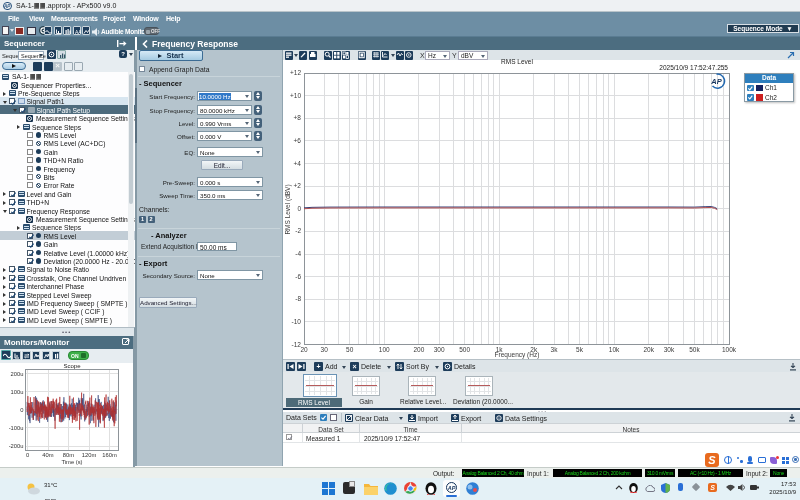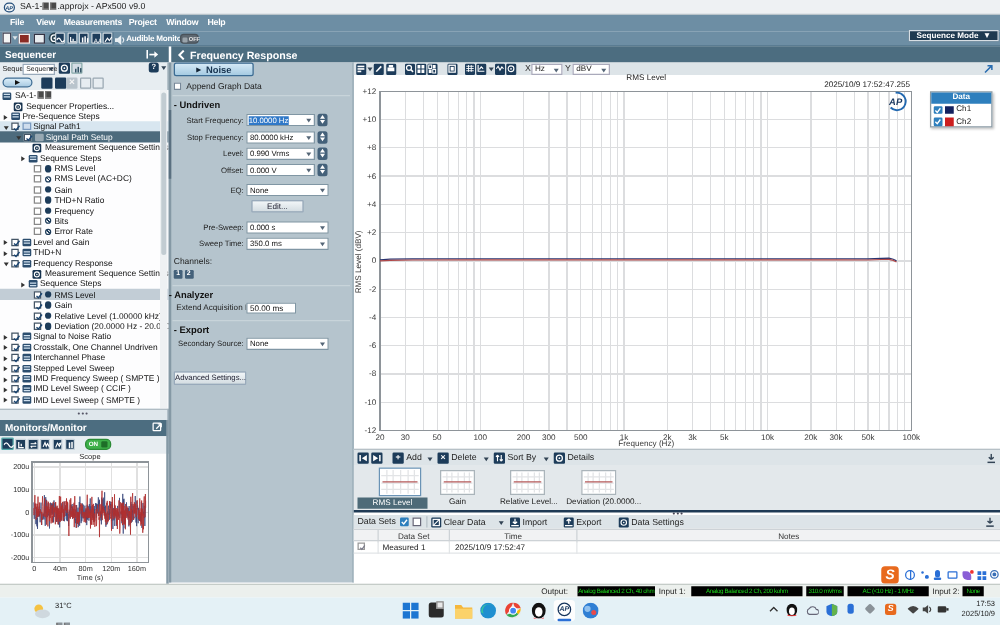--- a/index.html
+++ b/index.html
@@ -420,26 +420,26 @@
     </g>
     <polyline points="27.0,38.9 27.2,48.1 27.4,52.1 27.6,47.2 27.9,44.1 28.1,39.9 28.3,50.4 28.5,51.5 28.7,56.3 28.9,50.5 29.1,43.9 29.3,56.4 29.6,58.1 29.8,51.4 30.0,60.1 30.2,45.7 30.4,49.9 30.6,50.4 30.8,46.2 31.0,45.1 31.3,42.2 31.5,50.2 31.7,45.8 31.9,47.7 32.1,54.8 32.3,45.6 32.5,43.8 32.8,39.1 33.0,42.5 33.2,51.8 33.4,56.9 33.6,48.6 33.8,47.8 34.0,52.5 34.2,52.4 34.5,51.0 34.7,51.1 34.9,47.8 35.1,52.6 35.3,48.8 35.5,33.1 35.7,48.9 36.0,53.0 36.2,57.7 36.4,46.6 36.6,34.7 36.8,47.5 37.0,36.8 37.2,54.2 37.4,48.7 37.7,45.6 37.9,46.8 38.1,50.7 38.3,40.0 38.5,39.2 38.7,47.9 38.9,49.4 39.1,44.8 39.4,44.5 39.6,59.8 39.8,45.7 40.0,43.1 40.2,43.4 40.4,39.1 40.6,43.2 40.9,48.8 41.1,39.6 41.3,44.0 41.5,47.2 41.7,41.1 41.9,48.6 42.1,39.8 42.3,45.5 42.6,39.7 42.8,54.9 43.0,41.2 43.2,37.3 43.4,44.7 43.6,43.9 43.8,50.6 44.0,39.4 44.3,44.8 44.5,45.1 44.7,41.6 44.9,43.1 45.1,54.3 45.3,43.6 45.5,54.6 45.8,51.6 46.0,44.7 46.2,43.6 46.4,48.0 46.6,47.2 46.8,56.6 47.0,44.0 47.2,50.2 47.5,49.1 47.7,58.9 47.9,50.0 48.1,52.0 48.3,46.8 48.5,52.9 48.7,47.8 48.9,53.6 49.2,43.0 49.4,39.6 49.6,44.6 49.8,42.2 50.0,41.6 50.2,46.8 50.4,47.8 50.7,53.6 50.9,48.3 51.1,42.5 51.3,38.2 51.5,54.0 51.7,52.3 51.9,52.4 52.1,48.0 52.4,41.3 52.6,42.3 52.8,49.8 53.0,48.0 53.2,43.7 53.4,53.4 53.6,45.6 53.9,53.9 54.1,39.5 54.3,45.8 54.5,49.6 54.7,52.3 54.9,57.8 55.1,50.2 55.3,47.1 55.6,45.8 55.8,50.2 56.0,51.7 56.2,41.1 56.4,41.0 56.6,45.4 56.8,48.8 57.0,40.6 57.3,43.2 57.5,42.7 57.7,45.8 57.9,42.5 58.1,52.0 58.3,40.2 58.5,41.8 58.8,49.3 59.0,48.3 59.2,44.3 59.4,50.0 59.6,47.7 59.8,53.1 60.0,52.3 60.2,55.6 60.5,44.6 60.7,48.5 60.9,59.2 61.1,47.0 61.3,41.0 61.5,46.9 61.7,49.1 61.9,56.1 62.2,46.0 62.4,43.1 62.6,58.7 62.8,50.7 63.0,47.1 63.2,51.0 63.4,38.6 63.7,57.6 63.9,34.2 64.1,42.0 64.3,42.0 64.5,41.1 64.7,51.8 64.9,55.5 65.1,44.1 65.4,54.0 65.6,52.2 65.8,39.7 66.0,44.6 66.2,44.9 66.4,51.6 66.6,40.7 66.8,46.7 67.1,48.2 67.3,51.5 67.5,51.1 67.7,45.0 67.9,41.5 68.1,50.8 68.3,45.6 68.6,44.6 68.8,55.0 69.0,46.3 69.2,44.7 69.4,57.1 69.6,41.7 69.8,40.8 70.0,52.7 70.3,45.3 70.5,41.7 70.7,47.9 70.9,47.3 71.1,53.5 71.3,42.8 71.5,40.3 71.8,46.4 72.0,48.0 72.2,35.7 72.4,55.9 72.6,49.8 72.8,41.9 73.0,45.3 73.2,47.7 73.5,45.7 73.7,49.8 73.9,42.2 74.1,51.2 74.3,49.2 74.5,49.9 74.7,52.9 74.9,44.0 75.2,54.7 75.4,41.8 75.6,46.3 75.8,53.6 76.0,44.2 76.2,44.4 76.4,39.5 76.7,42.2 76.9,43.3 77.1,51.1 77.3,39.8 77.5,45.8 77.7,40.2 77.9,44.7 78.1,47.8 78.4,46.1 78.6,34.8 78.8,35.1 79.0,49.6 79.2,38.1 79.4,41.9 79.6,36.8 79.8,46.3 80.1,49.0 80.3,49.8 80.5,46.3 80.7,53.4 80.9,45.4 81.1,56.5 81.3,35.1 81.6,44.4 81.8,43.0 82.0,46.9 82.2,36.5 82.4,47.0 82.6,35.1 82.8,43.1 83.0,43.2 83.3,42.6 83.5,49.3 83.7,30.8 83.9,43.8 84.1,50.1 84.3,43.4 84.5,41.5 84.7,58.4 85.0,47.6 85.2,49.5 85.4,49.4 85.6,52.0 85.8,56.4 86.0,46.7 86.2,46.1 86.5,48.4 86.7,43.4 86.9,41.5 87.1,49.0 87.3,47.8 87.5,52.8 87.7,44.1 87.9,48.2 88.2,38.3 88.4,43.6 88.6,40.2 88.8,43.8 89.0,47.8 89.2,50.3 89.4,53.7 89.7,44.1 89.9,40.7 90.1,51.1 90.3,60.2 90.5,45.0 90.7,44.3 90.9,43.5 91.1,53.3 91.4,46.0 91.6,40.5 91.8,57.8 92.0,53.7 92.2,43.9 92.4,45.7 92.6,49.4 92.8,45.1 93.1,47.0 93.3,57.7 93.5,49.1 93.7,50.5 93.9,44.0 94.1,41.7 94.3,49.4 94.6,49.4 94.8,47.6 95.0,50.4 95.2,46.5 95.4,43.8 95.6,35.3 95.8,51.4 96.0,49.7 96.3,48.6 96.5,47.9 96.7,46.2 96.9,48.1 97.1,48.6 97.3,46.1 97.5,55.6 97.7,50.4 98.0,53.3 98.2,32.1 98.4,53.0 98.6,63.9 98.8,36.5 99.0,43.0 99.2,36.0 99.5,46.3 99.7,46.9 99.9,48.5 100.1,59.5 100.3,51.6 100.5,44.0 100.7,45.9 100.9,44.5 101.2,38.9 101.4,49.6 101.6,45.0 101.8,51.1 102.0,50.2 102.2,43.4 102.4,46.0 102.6,43.5 102.9,52.0 103.1,58.1 103.3,41.8 103.5,48.0 103.7,51.3 103.9,50.4 104.1,55.2 104.4,56.3 104.6,50.3 104.8,38.5 105.0,55.1 105.2,46.0 105.4,48.6 105.6,40.2 105.8,54.3 106.1,45.2 106.3,46.8 106.5,41.7 106.7,49.6 106.9,52.6 107.1,50.3 107.3,51.6 107.5,45.0 107.8,47.1 108.0,43.1 108.2,33.8 108.4,45.0 108.6,47.9 108.8,55.0 109.0,45.9 109.3,57.9 109.5,38.0 109.7,43.0 109.9,41.7 110.1,41.4 110.3,45.2 110.5,55.6 110.7,43.3 111.0,47.4 111.2,53.1 111.4,49.6 111.6,48.2 111.8,50.2 112.0,53.0 112.2,48.0 112.5,54.1 112.7,50.4 112.9,54.3 113.1,38.5 113.3,47.0 113.5,59.3 113.7,48.5 113.9,47.8 114.2,42.7 114.4,39.4 114.6,49.1 114.8,46.6 115.0,46.3 115.2,51.4 115.4,41.7 115.6,50.7 115.9,57.8 116.1,50.7 116.3,50.6 116.5,37.5" fill="none" stroke="#35447a" stroke-width="0.6"></polyline>
     <polyline points="27.0,43.5 27.2,49.1 27.4,47.1 27.6,42.2 27.9,33.1 28.1,43.4 28.3,43.6 28.5,44.1 28.7,39.9 28.9,52.7 29.1,50.0 29.3,42.4 29.6,47.8 29.8,40.1 30.0,50.8 30.2,47.0 30.4,34.3 30.6,49.8 30.8,44.2 31.0,50.1 31.3,48.9 31.5,39.0 31.7,45.0 31.9,45.4 32.1,47.8 32.3,44.6 32.5,46.6 32.8,47.4 33.0,50.0 33.2,56.9 33.4,46.5 33.6,52.9 33.8,42.2 34.0,34.0 34.2,38.7 34.5,41.0 34.7,49.5 34.9,48.7 35.1,49.3 35.3,50.0 35.5,50.2 35.7,35.7 36.0,47.7 36.2,48.9 36.4,50.8 36.6,48.0 36.8,41.8 37.0,50.5 37.2,56.7 37.4,37.5 37.7,41.9 37.9,48.6 38.1,42.3 38.3,58.1 38.5,50.1 38.7,38.4 38.9,46.8 39.1,44.3 39.4,46.5 39.6,53.9 39.8,48.6 40.0,39.6 40.2,51.3 40.4,42.6 40.6,45.0 40.9,55.7 41.1,43.6 41.3,41.2 41.5,41.8 41.7,54.1 41.9,49.9 42.1,55.1 42.3,41.4 42.6,38.5 42.8,50.3 43.0,42.6 43.2,46.5 43.4,46.7 43.6,46.7 43.8,43.2 44.0,49.6 44.3,56.4 44.5,38.6 44.7,45.2 44.9,47.8 45.1,42.8 45.3,44.0 45.5,54.2 45.8,41.6 46.0,52.4 46.2,44.0 46.4,56.5 46.6,43.8 46.8,49.0 47.0,51.2 47.2,51.6 47.5,33.8 47.7,54.1 47.9,45.6 48.1,54.5 48.3,53.3 48.5,34.3 48.7,52.0 48.9,42.4 49.2,47.7 49.4,53.4 49.6,41.4 49.8,47.0 50.0,38.5 50.2,45.0 50.4,50.8 50.7,53.7 50.9,44.4 51.1,50.4 51.3,38.2 51.5,50.3 51.7,49.5 51.9,49.3 52.1,43.1 52.4,45.3 52.6,40.5 52.8,37.8 53.0,45.0 53.2,35.7 53.4,47.3 53.6,38.2 53.9,45.1 54.1,38.7 54.3,45.7 54.5,48.5 54.7,48.2 54.9,50.3 55.1,65.8 55.3,44.8 55.6,45.7 55.8,44.3 56.0,36.8 56.2,50.5 56.4,51.8 56.6,35.6 56.8,43.2 57.0,50.5 57.3,45.7 57.5,50.2 57.7,48.6 57.9,42.1 58.1,51.8 58.3,49.3 58.5,44.1 58.8,51.4 59.0,50.0 59.2,39.2 59.4,58.7 59.6,48.2 59.8,33.9 60.0,45.8 60.2,50.9 60.5,46.6 60.7,41.0 60.9,44.2 61.1,50.6 61.3,59.1 61.5,51.4 61.7,46.5 61.9,55.4 62.2,47.0 62.4,49.1 62.6,46.5 62.8,55.8 63.0,56.7 63.2,47.7 63.4,54.6 63.7,43.1 63.9,48.4 64.1,46.5 64.3,42.3 64.5,41.6 64.7,39.5 64.9,42.6 65.1,45.6 65.4,40.4 65.6,50.3 65.8,47.4 66.0,41.4 66.2,48.4 66.4,47.1 66.6,51.6 66.8,48.3 67.1,46.6 67.3,54.7 67.5,51.0 67.7,50.4 67.9,46.4 68.1,53.4 68.3,47.7 68.6,55.0 68.8,43.5 69.0,50.9 69.2,47.0 69.4,45.6 69.6,39.4 69.8,32.8 70.0,51.6 70.3,51.0 70.5,42.5 70.7,51.4 70.9,50.7 71.1,44.1 71.3,46.1 71.5,51.2 71.8,45.5 72.0,49.3 72.2,47.1 72.4,59.8 72.6,46.7 72.8,44.4 73.0,44.7 73.2,56.8 73.5,34.5 73.7,53.0 73.9,40.9 74.1,42.3 74.3,44.4 74.5,56.9 74.7,40.1 74.9,48.8 75.2,54.5 75.4,47.8 75.6,51.2 75.8,58.4 76.0,57.5 76.2,48.1 76.4,47.8 76.7,46.8 76.9,44.2 77.1,57.9 77.3,56.2 77.5,46.7 77.7,46.9 77.9,40.9 78.1,42.3 78.4,46.0 78.6,46.3 78.8,49.8 79.0,46.8 79.2,52.8 79.4,50.9 79.6,66.7 79.8,40.1 80.1,49.1 80.3,50.0 80.5,51.1 80.7,40.6 80.9,41.5 81.1,48.3 81.3,39.1 81.6,29.6 81.8,53.1 82.0,44.4 82.2,47.5 82.4,47.6 82.6,41.8 82.8,45.8 83.0,43.2 83.3,49.3 83.5,48.3 83.7,45.2 83.9,52.0 84.1,46.8 84.3,54.3 84.5,51.9 84.7,48.2 85.0,56.8 85.2,40.8 85.4,39.2 85.6,41.0 85.8,37.7 86.0,43.4 86.2,54.9 86.5,47.9 86.7,53.9 86.9,48.9 87.1,48.7 87.3,43.6 87.5,43.2 87.7,37.8 87.9,44.6 88.2,50.1 88.4,51.8 88.6,50.1 88.8,40.8 89.0,53.0 89.2,61.6 89.4,38.5 89.7,41.2 89.9,34.6 90.1,47.1 90.3,49.9 90.5,52.4 90.7,44.3 90.9,49.9 91.1,46.4 91.4,48.4 91.6,32.4 91.8,50.7 92.0,51.6 92.2,41.4 92.4,49.2 92.6,50.2 92.8,44.2 93.1,43.5 93.3,56.7 93.5,47.7 93.7,44.7 93.9,60.2 94.1,43.8 94.3,49.0 94.6,46.5 94.8,52.8 95.0,44.1 95.2,37.3 95.4,47.0 95.6,50.0 95.8,63.9 96.0,59.9 96.3,44.3 96.5,38.8 96.7,40.3 96.9,48.2 97.1,47.3 97.3,39.8 97.5,54.1 97.7,39.5 98.0,57.1 98.2,41.4 98.4,56.6 98.6,39.0 98.8,51.4 99.0,50.0 99.2,41.8 99.5,56.6 99.7,45.5 99.9,56.0 100.1,45.4 100.3,60.4 100.5,40.2 100.7,47.6 100.9,51.3 101.2,51.1 101.4,42.9 101.6,42.1 101.8,47.9 102.0,46.4 102.2,43.1 102.4,52.6 102.6,48.6 102.9,50.8 103.1,45.7 103.3,57.1 103.5,45.9 103.7,47.3 103.9,48.9 104.1,47.1 104.4,64.7 104.6,34.4 104.8,55.0 105.0,46.4 105.2,44.3 105.4,53.2 105.6,45.8 105.8,36.0 106.1,31.5 106.3,42.4 106.5,48.7 106.7,51.6 106.9,52.9 107.1,40.3 107.3,47.5 107.5,38.8 107.8,47.4 108.0,48.1 108.2,40.0 108.4,43.9 108.6,47.7 108.8,50.8 109.0,43.4 109.3,49.0 109.5,44.7 109.7,37.1 109.9,44.2 110.1,43.5 110.3,44.7 110.5,46.7 110.7,52.3 111.0,47.0 111.2,45.1 111.4,50.7 111.6,53.8 111.8,35.7 112.0,48.5 112.2,46.8 112.5,47.9 112.7,57.5 112.9,43.7 113.1,56.2 113.3,37.4 113.5,44.2 113.7,49.6 113.9,44.1 114.2,63.2 114.4,54.1 114.6,48.1 114.8,60.4 115.0,40.9 115.2,36.7 115.4,34.1 115.6,43.2 115.9,50.9 116.1,46.2 116.3,32.2 116.5,43.3" fill="none" stroke="#b03030" stroke-width="0.65"></polyline>
   </svg>
 <div class="abs" style="left:133px;top:336px;width:2px;height:132px;background:#8599a5"></div>
 <div class="abs" style="left:135px;top:50px;width:148px;height:416px;background:#b5c4cd;border-right:1px solid #90a4b0">
     <div class="abs" style="left:0;top:0;width:2px;height:416px;background:#8599a5"></div>
     <div class="abs" style="left:0;top:38px;width:1.5px;height:55px;background:#5a7080"></div>
     <div class="abs" style="left:4px;top:0px;width:64px;height:11px;background:linear-gradient(#d5e9f6,#a6cbe2);border:1px solid #3c6c94;border-radius:2px;display:flex;align-items:center;justify-content:center">
       <span style="width:0;height:0;border-top:2.5px solid transparent;border-bottom:2.5px solid transparent;border-left:4.5px solid #123"></span>
-      <span style="font-size:7.5px;font-weight:bold;color:#16324e;margin-left:4px">Noise</span>
+      <span style="font-size:7.5px;font-weight:bold;color:#16324e;margin-left:4px">Start</span>
     </div>
     <span class="abs" style="left:4px;top:16px;width:6px;height:6px;background:#fff;border:1px solid #789"></span>
     <span class="abs" style="left:14px;top:15.5px;font-size:6.8px;color:#222">Append Graph Data</span>
     <div class="abs" style="left:3px;top:26px;width:142px;height:1px;background:#c8d4da"></div>
-    <span class="abs" style="left:4px;top:29px;font-size:7.5px;font-weight:bold;color:#111">- Undriven</span>
+    <span class="abs" style="left:4px;top:29px;font-size:7.5px;font-weight:bold;color:#111">- Sequencer</span>
     <span class="abs" style="left:0;top:42.5px;width:60px;text-align:right;font-size:6.2px;color:#222;white-space:nowrap">Start Frequency:</span>
     <div class="abs" style="left:62px;top:41px;width:55px;height:9.5px;background:#fff;border:1px solid #8096a4">
       <span class="abs" style="left:1px;top:1px;font-size:6.2px;background:#2f78c8;color:#fff;line-height:7px">10.0000 Hz</span>
       <span class="abs" style="right:2px;top:3px;width:0;height:0;border-left:2.5px solid transparent;border-right:2.5px solid transparent;border-top:3px solid #567"></span>
     </div>
     <div class="abs" style="left:119px;top:41px;width:8px;height:9.5px;background:#44617a;border-radius:2px">
       <span class="abs" style="left:1.5px;top:1px;width:0;height:0;border-left:2.5px solid transparent;border-right:2.5px solid transparent;border-bottom:3px solid #fff"></span>
       <span class="abs" style="left:1.5px;top:5px;width:0;height:0;border-left:2.5px solid transparent;border-right:2.5px solid transparent;border-top:3px solid #fff"></span>
     </div>
     <span class="abs" style="left:0;top:56.5px;width:60px;text-align:right;font-size:6.2px;color:#222;white-space:nowrap">Stop Frequency:</span>
@@ -482,21 +482,21 @@
     </div>
     <span class="abs" style="left:0;top:141.5px;width:60px;text-align:right;font-size:6.2px;color:#222;white-space:nowrap">Sweep Time:</span>
     <div class="abs" style="left:62px;top:140px;width:66px;height:9.5px;background:#fff;border:1px solid #8096a4">
       <span class="abs" style="left:2px;top:1px;font-size:6.2px;color:#111;line-height:7px">350.0 ms</span>
       <span class="abs" style="right:2px;top:3px;width:0;height:0;border-left:2.5px solid transparent;border-right:2.5px solid transparent;border-top:3px solid #567"></span>
     </div>
     <span class="abs" style="left:4px;top:156px;font-size:6.8px;color:#222">Channels:</span>
     <span class="abs" style="left:4px;top:166px;width:7px;height:7px;background:#44617a;border-radius:1px;color:#fff;font-size:5.5px;font-weight:bold;text-align:center;line-height:7px">1</span>
     <span class="abs" style="left:12.5px;top:166px;width:7px;height:7px;background:#44617a;border-radius:1px;color:#fff;font-size:5.5px;font-weight:bold;text-align:center;line-height:7px">2</span>
     <div class="abs" style="left:3px;top:178px;width:142px;height:1px;background:#c8d4da"></div>
-    <span class="abs" style="left:0;top:181px;font-size:7.5px;font-weight:bold;color:#111">- Analyzer</span>
+    <span class="abs" style="left:16px;top:181px;font-size:7.5px;font-weight:bold;color:#111">- Analyzer</span>
     <span class="abs" style="left:6px;top:193px;font-size:6.5px;color:#222">Extend Acquisition By:</span>
     <div class="abs" style="left:62px;top:191.5px;width:40px;height:9.5px;background:#fff;border:1px solid #8096a4;font-size:6.5px;color:#111;padding:1px 0 0 2px">50.00 ms</div>
     <div class="abs" style="left:3px;top:206px;width:142px;height:1px;background:#c8d4da"></div>
     <span class="abs" style="left:4px;top:209px;font-size:7.5px;font-weight:bold;color:#111">- Export</span>
     <span class="abs" style="left:0;top:221.5px;width:60px;text-align:right;font-size:6.2px;color:#222;white-space:nowrap">Secondary Source:</span>
     <div class="abs" style="left:62px;top:220px;width:66px;height:9.5px;background:#fff;border:1px solid #8096a4">
       <span class="abs" style="left:2px;top:1px;font-size:6.2px;color:#111;line-height:7px">None</span>
       <span class="abs" style="right:2px;top:3px;width:0;height:0;border-left:2.5px solid transparent;border-right:2.5px solid transparent;border-top:3px solid #567"></span>
     </div>
     <div class="abs" style="left:4px;top:247px;width:58px;height:11px;background:linear-gradient(#f2f6f8,#d4dde2);border:1px solid #9ab;border-radius:1px;text-align:center;font-size:6.2px;color:#223;line-height:10px;white-space:nowrap">Advanced Settings...</div>

